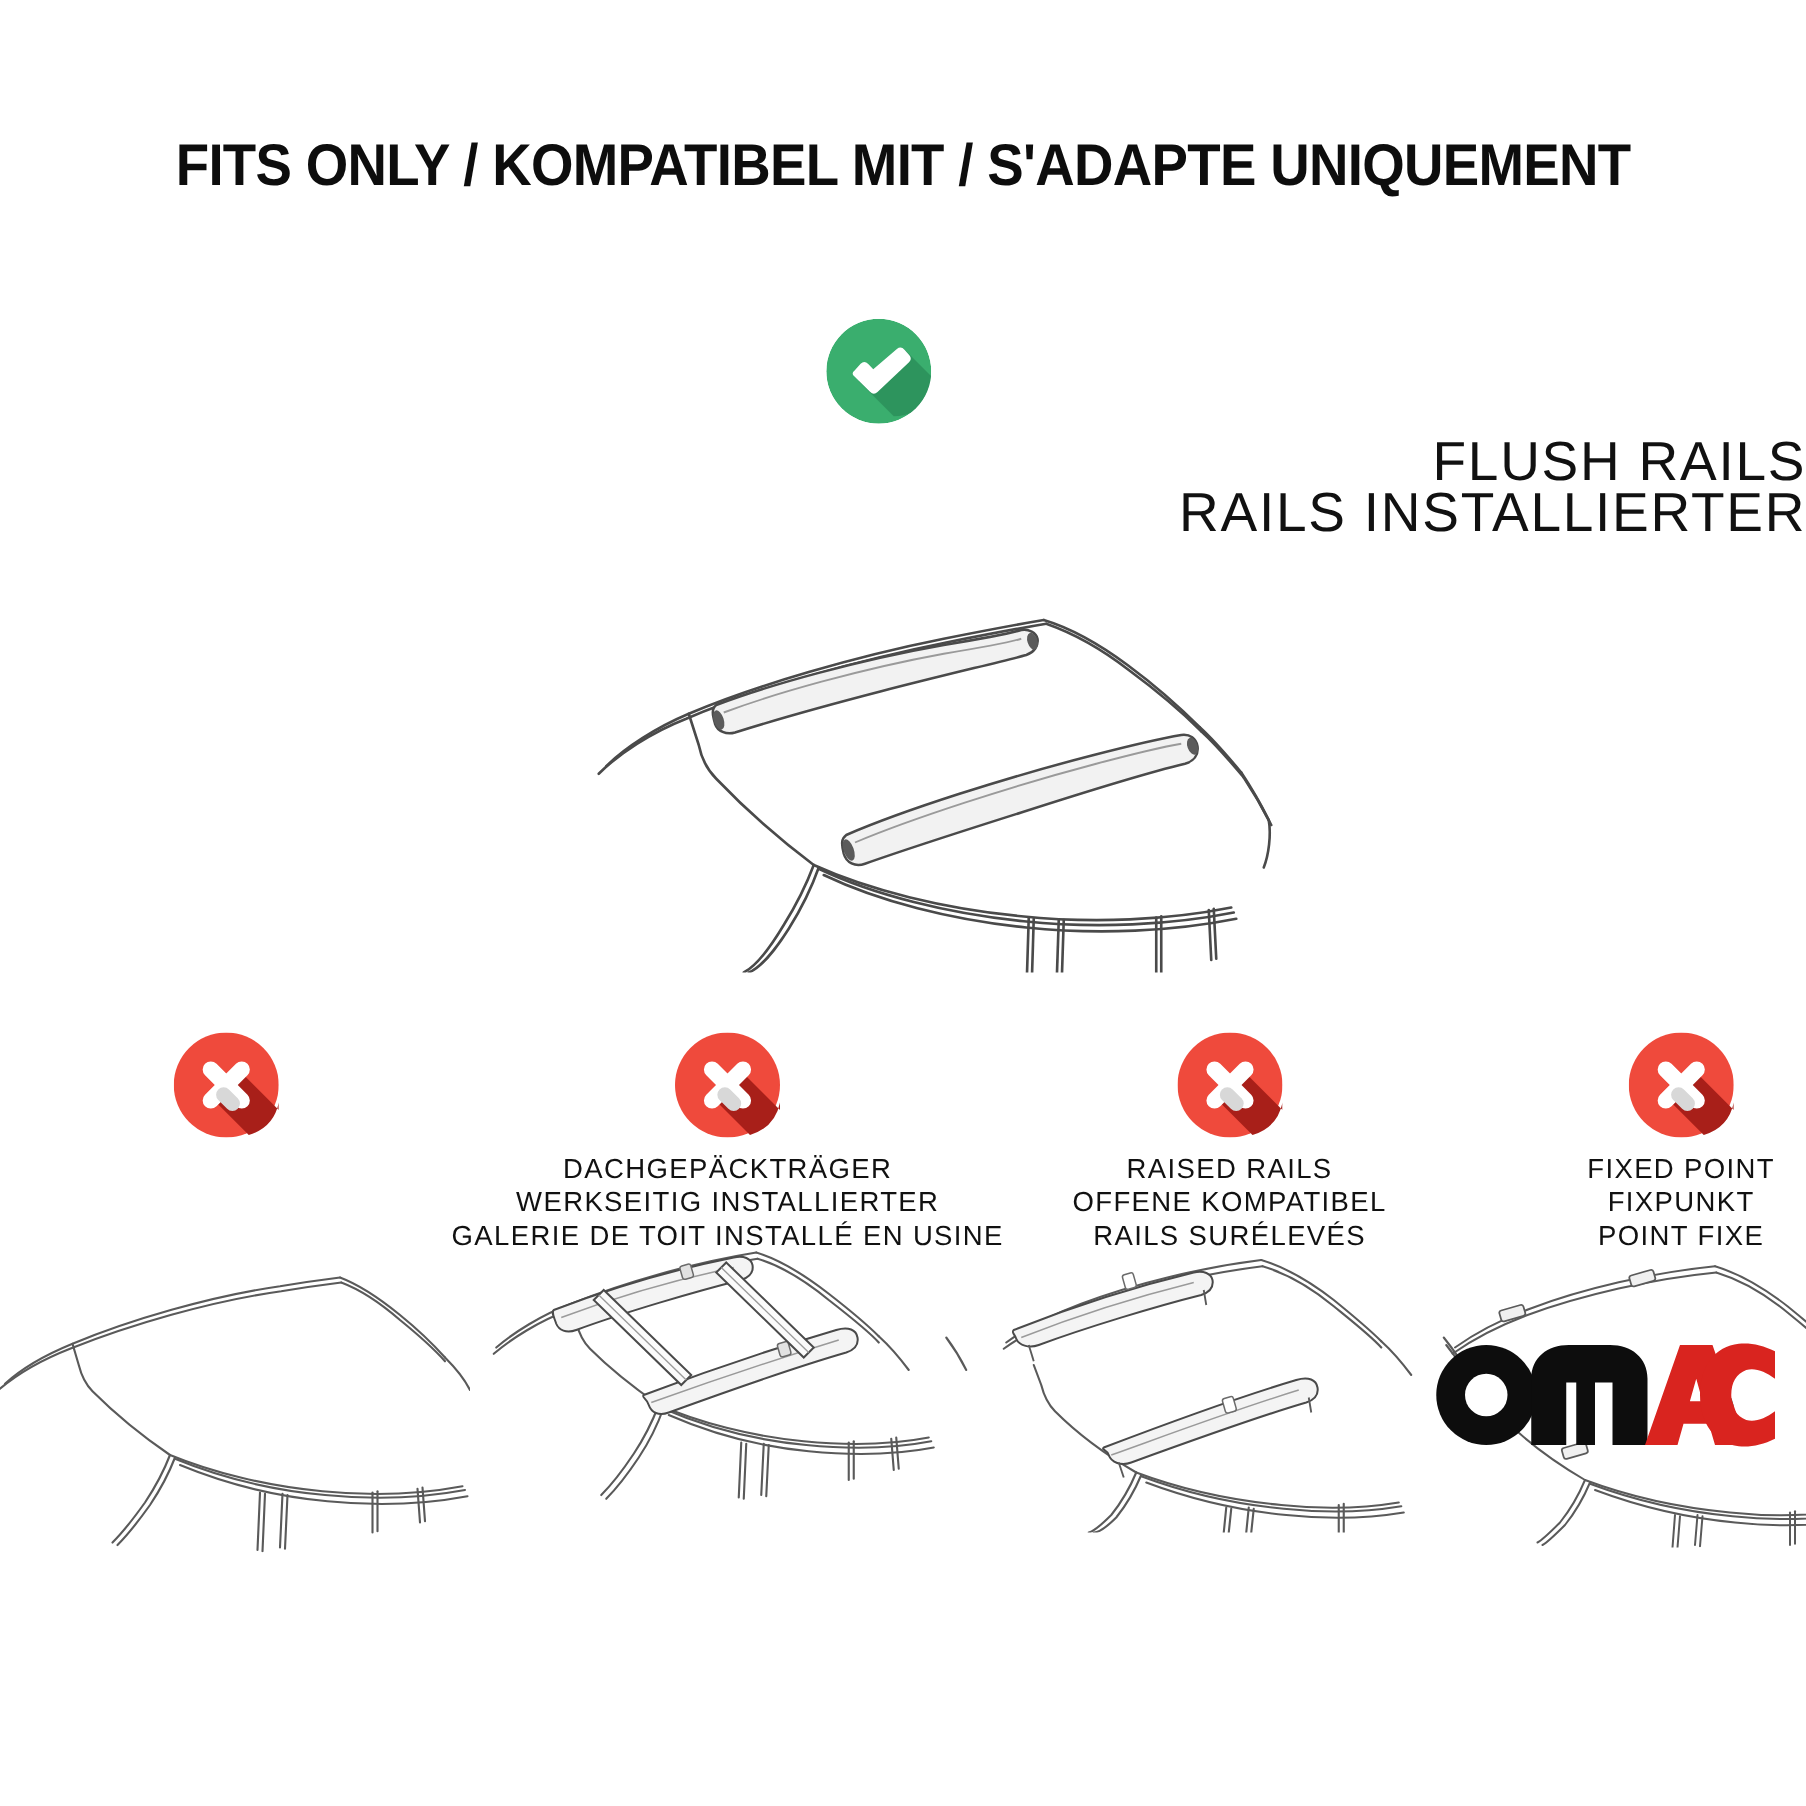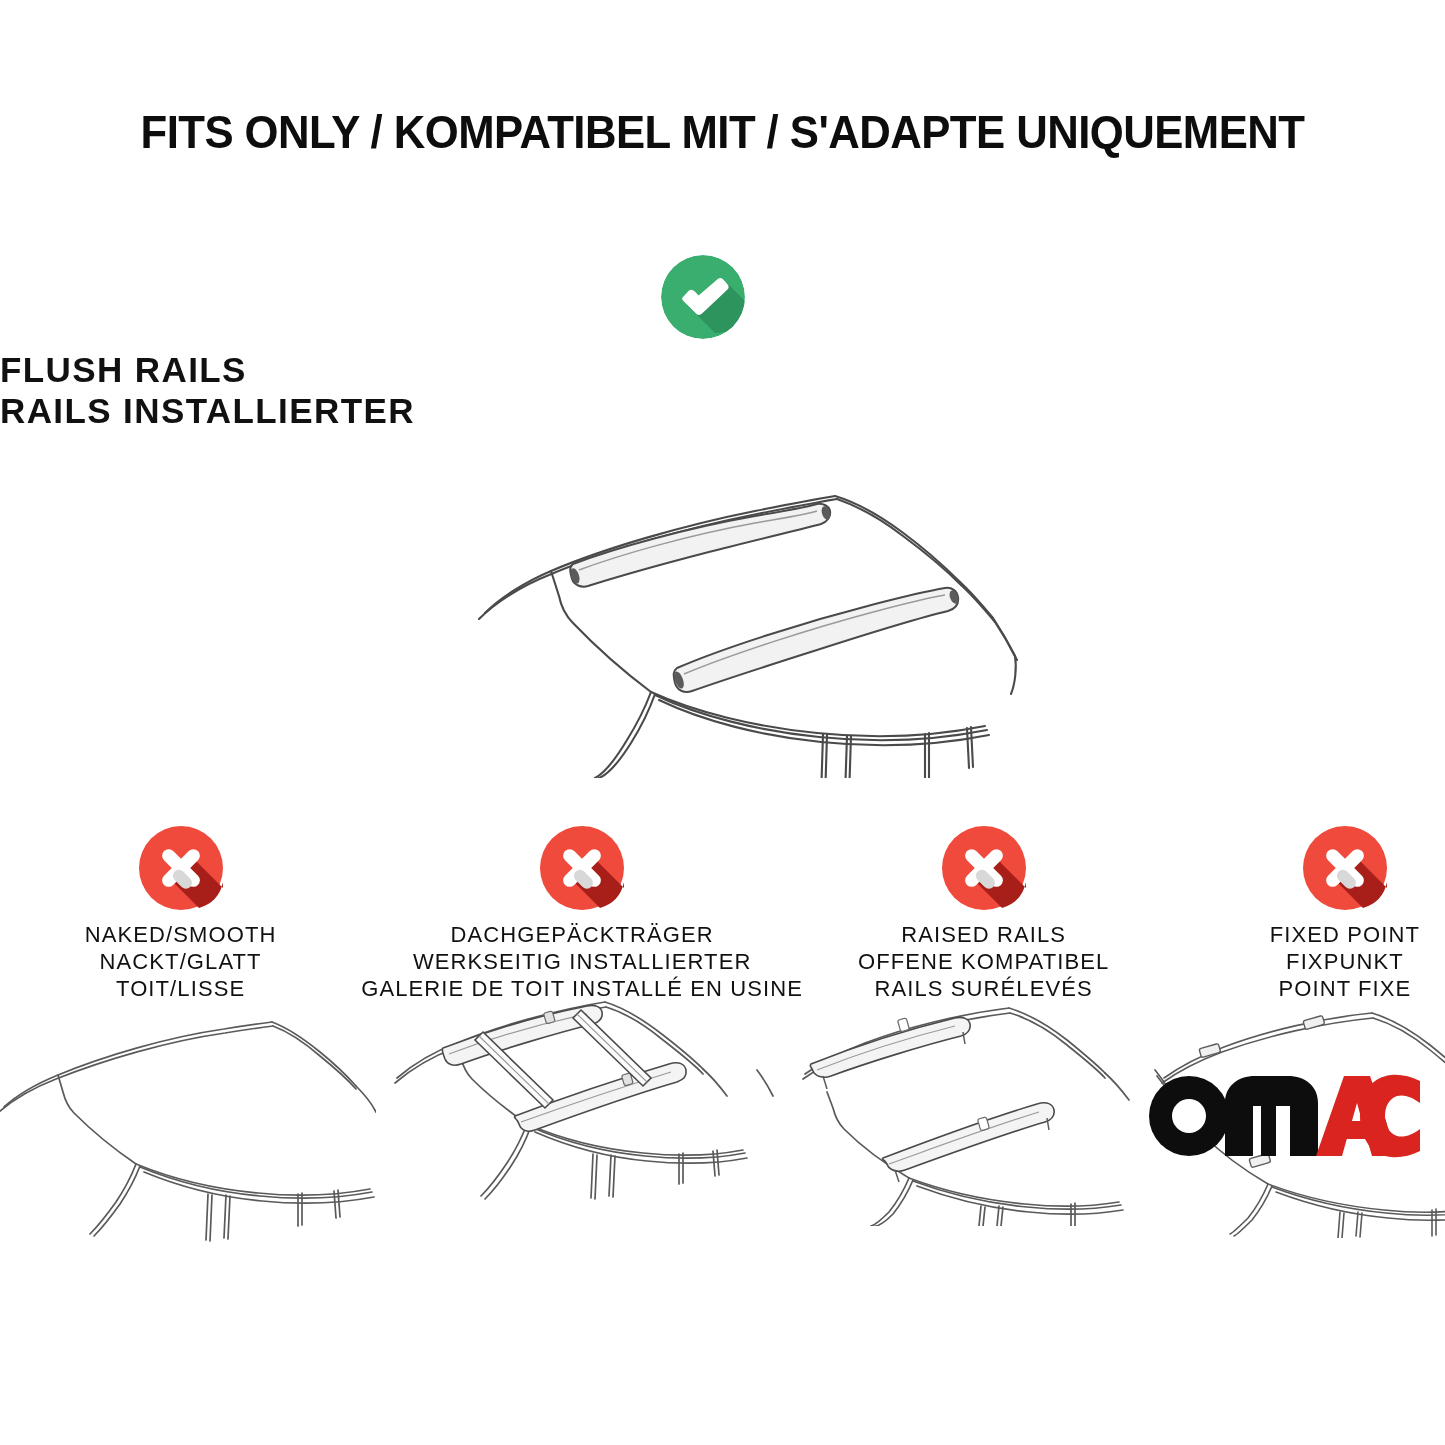--- a/index.html
+++ b/index.html
@@ -31,24 +31,24 @@
     border-radius:50%;
     overflow:hidden;
   }
 
   
   .hero-icon{
     left:661px;top:255px;width:84px;height:84px;
   }
   .hero-text{
     position:absolute;left:0;right:0;top:349px;
-    text-align:left;
+    text-align:right;
     color:#111;
-    font-size:35px;
-    font-weight:700;
+    font-size:44px;
+    font-weight:400;
     letter-spacing:1.4px;
     line-height:41px;
   }
   .hero-text div{white-space:nowrap;}
 
   .hero-art{
     position:absolute;
     left:455px;top:478px;width:580px;height:300px;
   }
 
@@ -183,25 +183,20 @@
       <div class="x-icon">
         <svg viewBox="0 0 84 84" width="84" height="84">
           <circle cx="42" cy="42" r="42" fill="#ef4a3c"></circle>
           <path d="M52 30 L84 62 L84 56 Q80 76 60 82 L30 52 Z" fill="#a81f19"></path>
           <g fill="#ffffff">
             <rect x="18" y="35.5" width="48" height="13" rx="6.5" transform="rotate(45 42 42)"></rect>
             <rect x="18" y="35.5" width="48" height="13" rx="6.5" transform="rotate(-45 42 42)"></rect>
           </g>
           <rect x="40" y="43" width="22" height="12" rx="6" fill="#d8d8d8" transform="rotate(45 42 42)"></rect>
         </svg>
-      </div>
-      <div class="col-label">
-        <div>NAKED/SMOOTH</div>
-        <div>NACKT/GLATT</div>
-        <div>TOIT/LISSE</div>
       </div>
       <div class="col-art">
         <svg viewBox="0 0 390 230" width="390" height="230">
           <g fill="none" stroke="#5a5a5a" stroke-width="1.7" stroke-linecap="round" stroke-linejoin="round">
             <path d="M18 95 C30 84 50 72 72 63 C118 44 182 25 238 17 C262 13 278 11 286 10"></path>
             <path d="M14 99 C27 88 47 76 70 67 C118 48 182 29 239 21 C263 17 279 15 287 14"></path>
             <path d="M286 10 C302 16 318 27 334 40 C350 53 362 65 370 74"></path>
             <path d="M287 14 C303 20 319 31 334 44 C350 57 362 68 370 77"></path>
             <path d="M370 74 C378 82 386 92 390 100"></path>
             <path d="M72 63 L77 80 C79 88 82 95 88 101 C105 118 128 137 150 152"></path>

